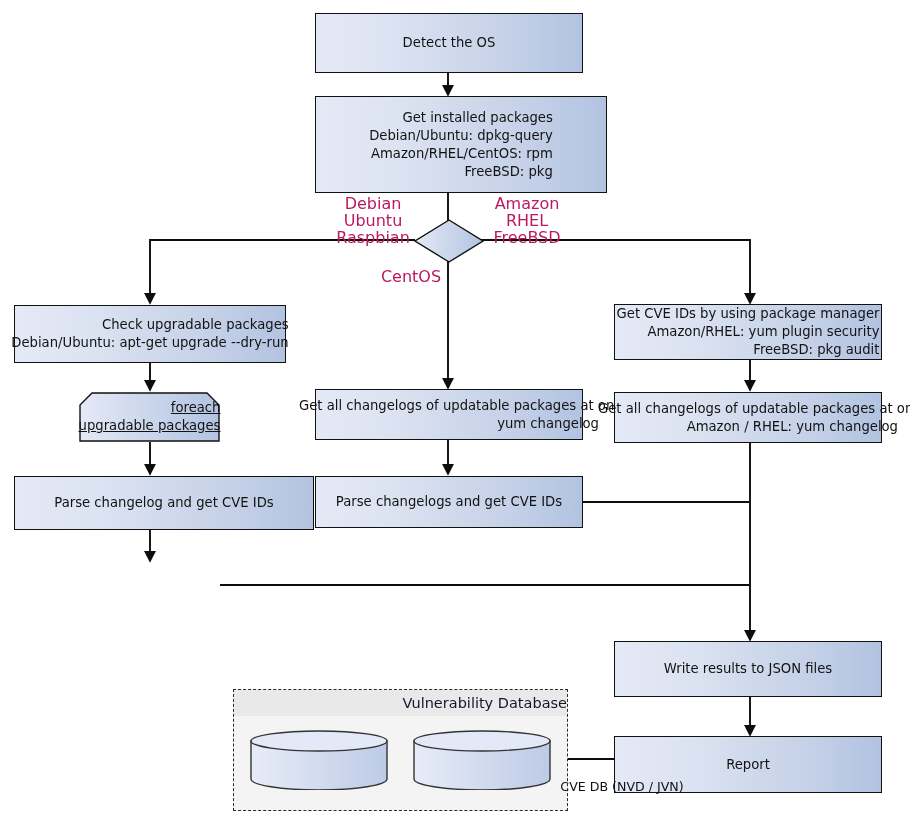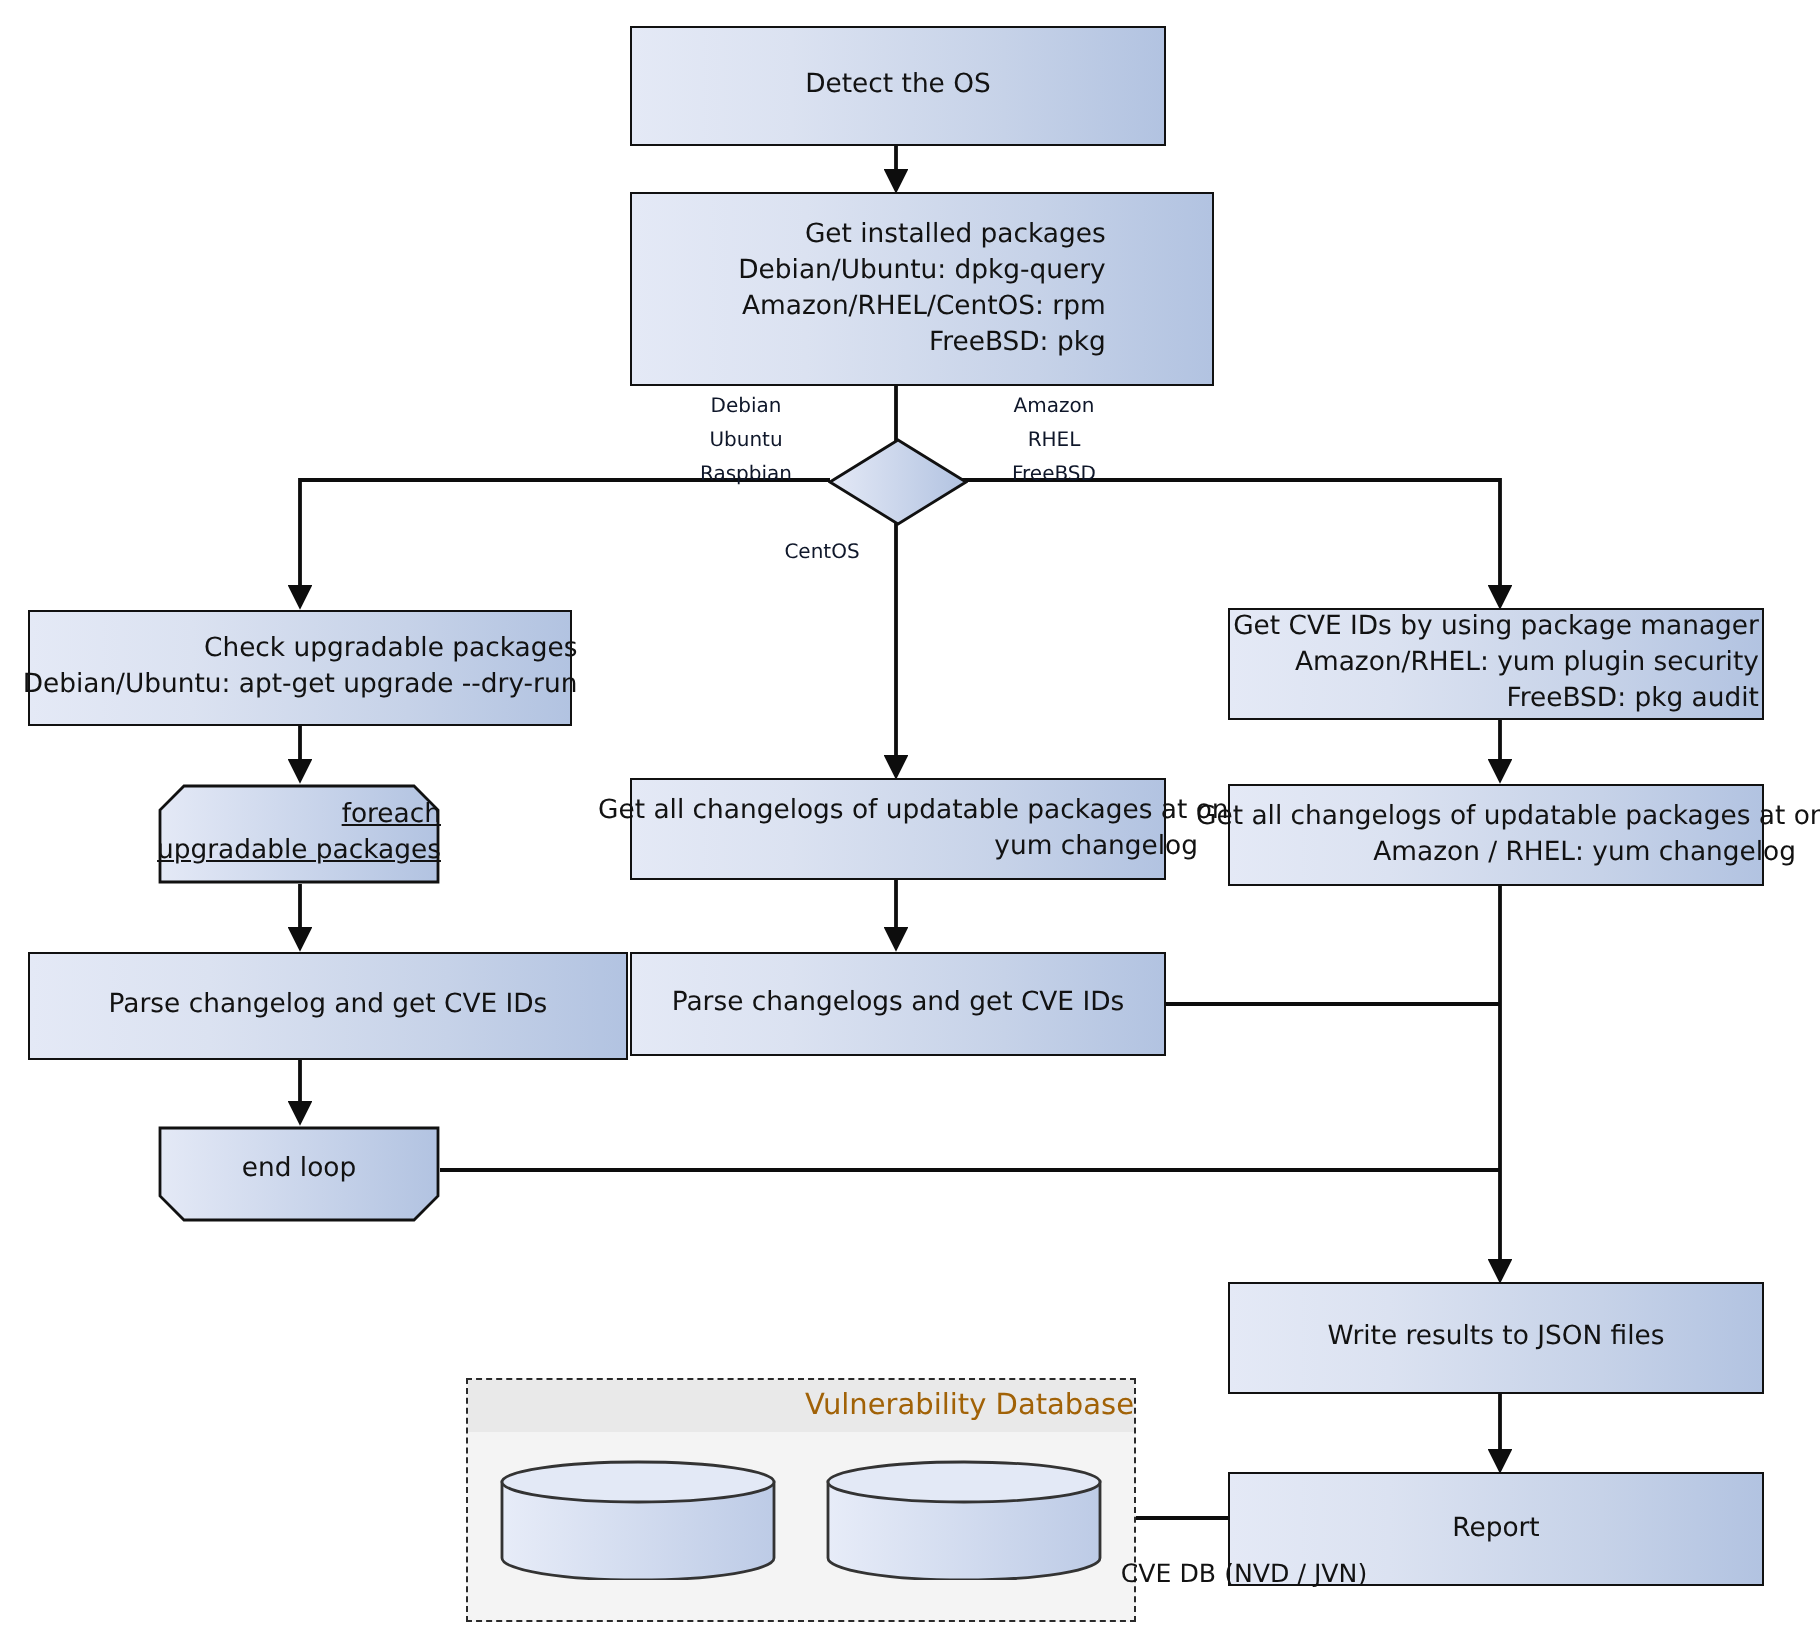--- a/index.html
+++ b/index.html
@@ -75,43 +75,43 @@
   }
 
   
   .diamond {
     position: absolute;
   }
 
   
   .edge-label {
     position: absolute;
-    font-size: 10px;
+    font-size: 16px;
     line-height: 17px;
-    color: #0f172a;
+    color: #be185d;
     text-align: center;
     white-space: nowrap;
   }
 
   
   .dbgroup {
     position: absolute;
     box-sizing: border-box;
     border: 1.6px dashed #2a2a2a;
     background: #f4f4f4;
   }
   .dbgroup-header {
     box-sizing: border-box;
     height: 26px;
     background: #e9e9e9;
     text-align: right;
     padding-right: 0;
     font-size: 14.5px;
     line-height: 26px;
-    color: #a16207;
+    color: #0f172a;
   }
   .cyl {
     position: absolute;
   }
   .cyl-label {
     position: absolute;
     width: 100%;
     text-align: center;
     font-size: 12.6px;
     color: #121212;
@@ -219,32 +219,20 @@
       <span>upgradable  packages</span>
     </span>
   </div>
 
   <div class="node" style="left:14px; top:476px; width:300px; height:54px;">
     <span class="txt">
       <span>Parse changelog and get  CVE IDs</span><br>
     </span>
   </div>
 
-  <div class="node loopend" style="left:79px; top:563px; width:141px; height:48px;">
-    <svg class="shapefill" viewBox="0 0 141 48" preserveAspectRatio="none">
-      <defs>
-        <linearGradient id="lgrad2" x1="0" y1="0" x2="1" y2="0">
-          <stop offset="0%" stop-color="#e4e9f6"></stop>
-          <stop offset="100%" stop-color="#b2c3e1"></stop>
-        </linearGradient>
-      </defs>
-      <path d="M 1 1 L 140 1 L 140 35 L 128 47 L 13 47 L 1 35 Z" fill="url(#lgrad2)" stroke="#111111" stroke-width="1.4" vector-effect="non-scaling-stroke"></path>
-    </svg>
-    <span class="txt" style="margin-bottom:4px;">end loop</span>
-  </div>
 
   <div class="node overflow" style="left:315px; top:389px; width:268px; height:51px;">
     <span class="txt">
       <span>Get all changelogs of updatable packages at once</span><br>
       <span>yum changelog</span>
     </span>
   </div>
 
   <div class="node" style="left:315px; top:476px; width:268px; height:52px;">
     <span class="txt">Parse changelogs and get CVE IDs</span>

